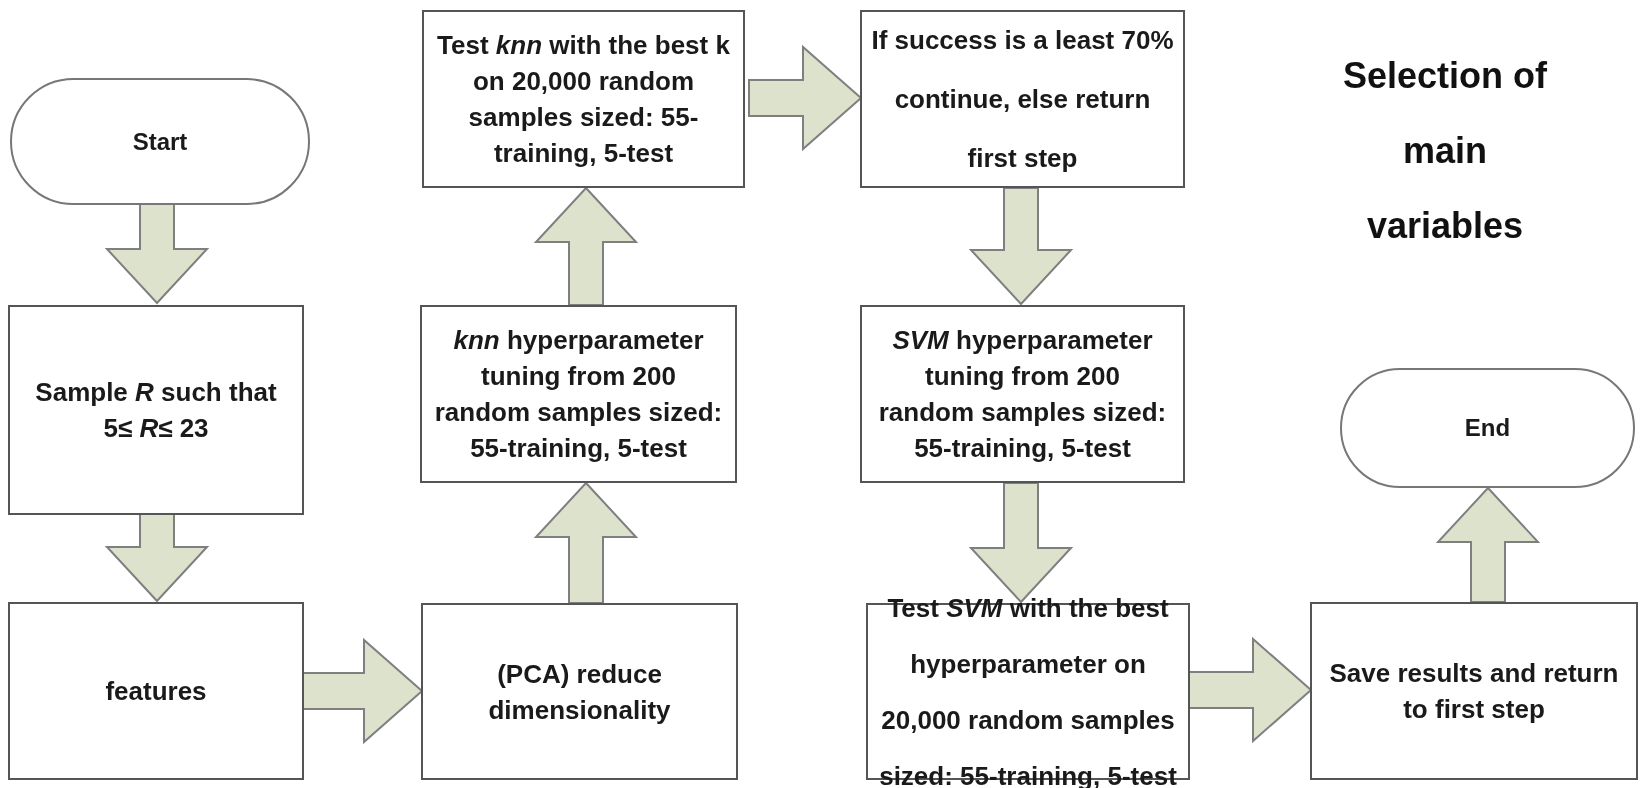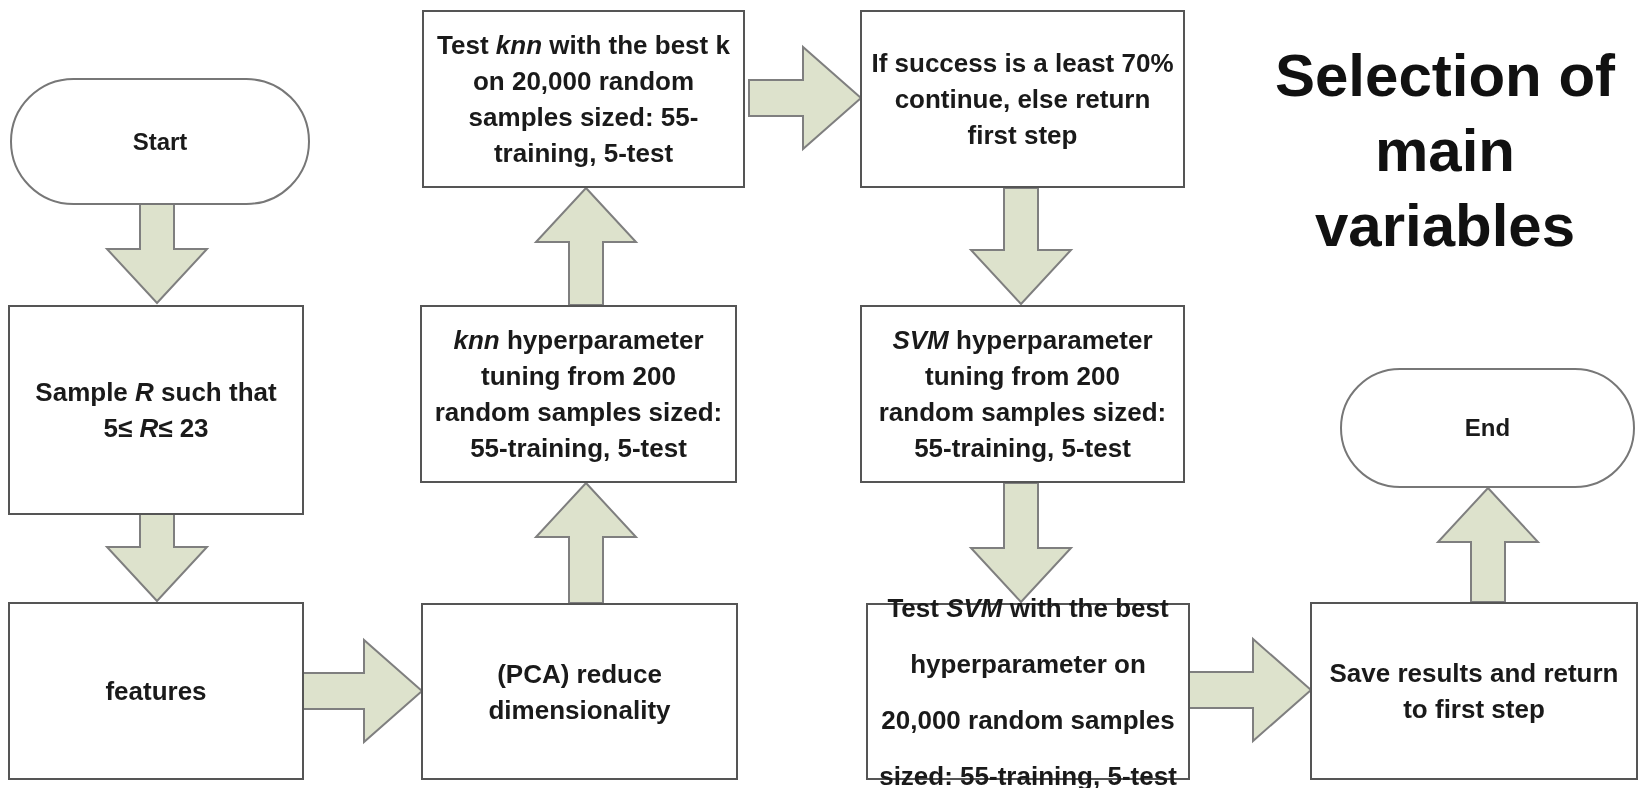--- a/index.html
+++ b/index.html
@@ -32,21 +32,21 @@
   .it { font-style: italic; }
   .arrow-svg { position: absolute; z-index: 1; overflow: visible; }
   .arrow-shape { fill: #dde2cc; stroke: #7f7f7f; stroke-width: 2; }
   #title {
     position: absolute;
     left: 1245px;
     top: 38px;
     width: 400px;
     text-align: center;
     font-weight: 700;
-    font-size: 60px;
+    font-size: 36px;
     line-height: 75px;
     color: #111111;
     z-index: 2;
   }
   .start-label { font-size: 24px; }
 </style>
 </head>
 <body>
 
 <div id="canvas">
@@ -100,21 +100,21 @@
       <div class="tline"><span>Test </span><span class="it">knn</span><span> with the best k</span></div>
       <div class="tline"><span>on 20,000 random</span></div>
       <div class="tline"><span>samples sized: 55-</span></div>
       <div class="tline"><span>training, 5-test</span></div>
     </div>
 
   <svg class="arrow-svg" style="left:749px; top:47px;" width="112" height="102" viewBox="0 0 112 102">
     <polygon class="arrow-shape" points="0,33 54,33 54,0 112,51 54,102 54,69 0,69"></polygon>
   </svg>
 
-  <div class="node process" style="left:860px; top:10px; width:325px; height:178px;">
+  <div class="node process" style="left:860px; top:10px; width:325px; height:178px;gap:23px;">
       <div class="tline"><span>If success is a least 70%</span></div>
       <div class="tline"><span>continue, else return</span></div>
       <div class="tline"><span>first step</span></div>
     </div>
 
   <svg class="arrow-svg" style="left:971px; top:188px;" width="100" height="116" viewBox="0 0 100 116">
     <polygon class="arrow-shape" points="33,0 67,0 67,62 100,62 50,116 0,62 33,62"></polygon>
   </svg>
 
   <div class="node process" style="left:860px; top:305px; width:325px; height:178px;">

